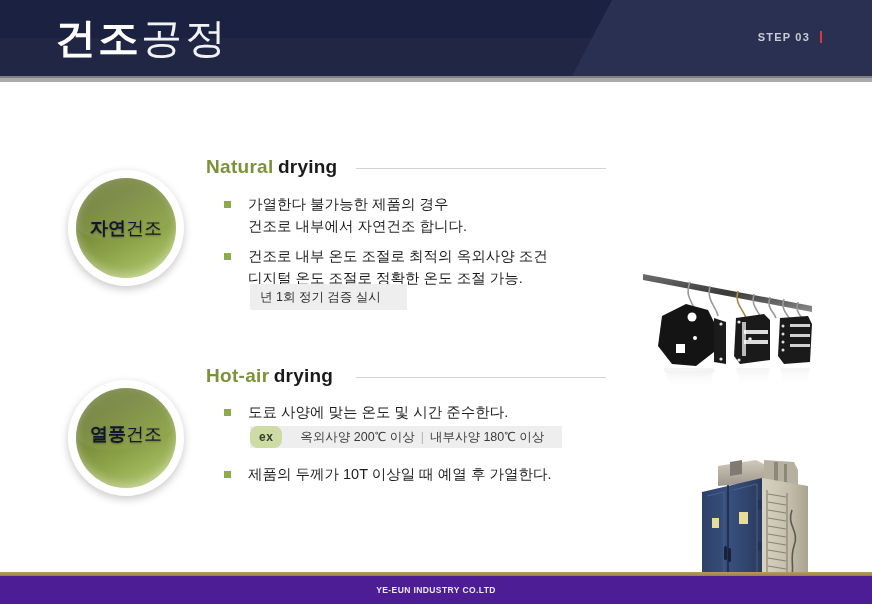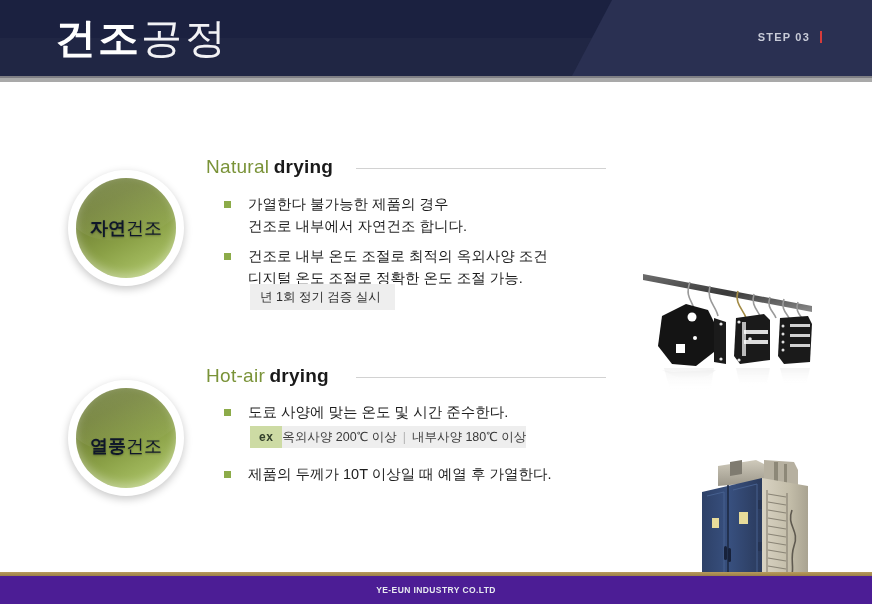--- a/index.html
+++ b/index.html
@@ -90,21 +90,21 @@
     display:flex; align-items:center; justify-content:center;
     color:#0f172a; font-size:18px; white-space:nowrap;
     text-shadow:0 1px 2px rgba(0,0,0,0.30);
   }
   .badge-label .b-bold { font-weight:bold; }
   .badge-label .b-thin { font-weight:400; }
 
   
   .sec-head { position:absolute; white-space:nowrap; }
   .sec-head .h-green {
-    font-size:19px; color:#7a9338; font-weight:400; letter-spacing:0.3px;
+    font-size:19px; color:#7a9338; font-weight:700; letter-spacing:0.3px;
   }
   .sec-head .h-black {
     font-size:19px; color:#1a1a1a; font-weight:bold; letter-spacing:0.2px;
   }
   .sec-rule {
     position:absolute; height:1px; background:#d2d2d2;
   }
 
   
   .bullet-row { position:absolute; }
@@ -113,33 +113,34 @@
     background:#8cab49;
   }
   .bullet-text {
     position:absolute; left:24px; top:0;
     font-size:14.5px; line-height:22px; color:#1d1d1d;
     font-weight:500; white-space:nowrap;
   }
   .note-box {
     position:absolute; background:#eeeeee;
     font-size:12.5px; line-height:20px; color:#2a2a2a;
-    padding:3px 14px 3px 10px; white-space:nowrap; font-weight:500;
+    padding:3px 26px 3px 10px; white-space:nowrap; font-weight:500;
   }
   .ex-box {
     position:absolute; background:#eeeeee; height:22px;
     display:flex; align-items:center; white-space:nowrap;
   }
   .ex-tag {
     background:#cddba4; color:#33402b; font-size:12px; font-weight:bold;
     padding:0 9px; height:22px; display:flex; align-items:center;
     letter-spacing:0.5px;
+    border-radius:8px;
   }
   .ex-text {
-    font-size:12.5px; color:#3a3a3a; padding:0 0; font-weight:500;
+    font-size:12.5px; color:#3a3a3a; padding:0 18px; font-weight:500;
   }
   .ex-sep { color:#b5b5b5; padding:0 6px; }
 
   
   .photo-hang { position:absolute; left:640px; top:178px; width:220px; height:150px; }
   .photo-oven { position:absolute; left:690px; top:378px; width:145px; height:150px; }
 
   
   .footer-line {
     position:absolute; left:0; top:572px; width:872px; height:4px;
@@ -263,21 +264,21 @@
         <polygon points="140,108 170,108 166,126 144,124" fill="url(#refl)"></polygon>
       </g>
     </svg>
   </div>
 
   <div class="badge-wrap" style="left:68px; top:298px;">
     <div class="badge-outer"></div>
     <div class="badge-circle">
       <div class="badge-gloss"></div>
     </div>
-    <div class="badge-label" style="left:8px; top:16px;text-align:right;">
+    <div class="badge-label" style="left:8px; top:4px;text-align:right;">
       <span class="b-bold">열풍</span>
         <span class="b-thin">건조</span>
     </div>
   </div>
 
   <div class="sec-head" style="left:206px; top:283px;">
     <span class="h-green">Hot-air</span>
     <span class="h-black">drying</span>
   </div>
   <div class="sec-rule" style="left:356px; top:295px; width:250px;"></div>

